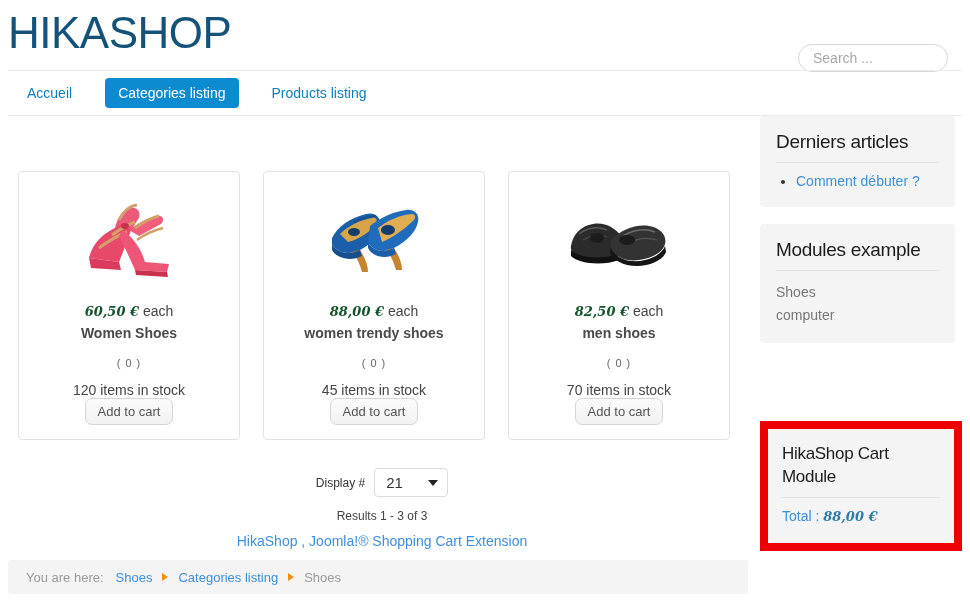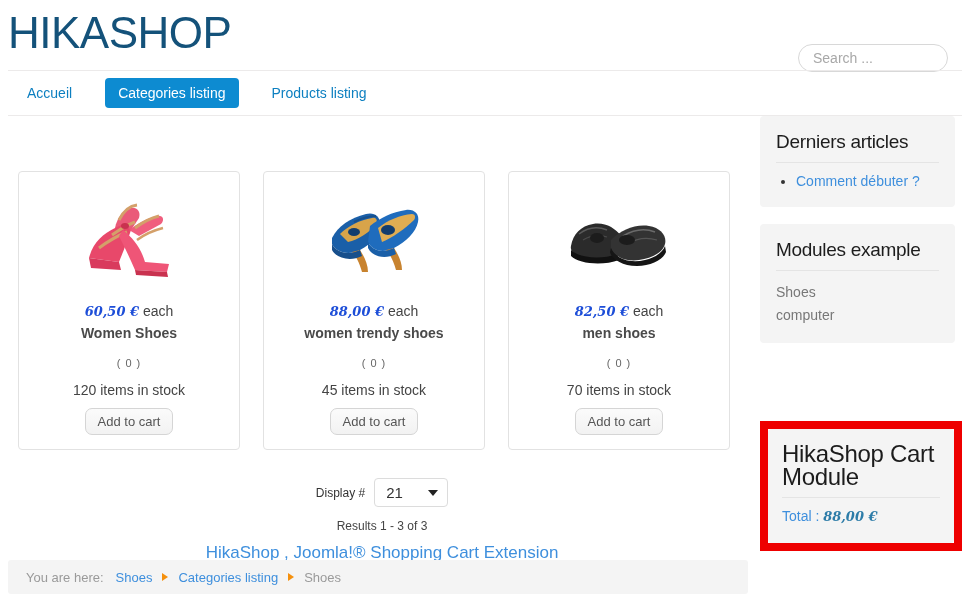--- a/index.html
+++ b/index.html
@@ -127,41 +127,40 @@
   .product-price {
     font-size: 14px;
     color: #444;
     margin-bottom: 3px;
     line-height: 19px;
   }
   .product-price .amount {
     font-family: "DejaVu Serif", serif;
     font-style: italic;
     font-weight: bold;
-    color: #1d4ed8;
+    color: #14532d;
     font-size: 13px;
   }
   .product-name {
     font-size: 14px;
     font-weight: bold;
     color: #4a4a4a;
     margin-bottom: 14px;
     line-height: 19px;
     text-align: center;
   }
   .product-rating {
     font-size: 11px;
     color: #666;
     letter-spacing: 1px;
     margin-bottom: 13px;
   }
   .product-stock {
     font-size: 14px;
     color: #444;
-    margin-bottom: 10px;
   }
   .add-to-cart {
     display: inline-block;
     font-size: 13px;
     color: #555;
     background: linear-gradient(#fbfbfb, #f2f2f2);
     border: 1px solid #d5d5d5;
     border-radius: 7px;
     padding: 5px 12px;
     cursor: pointer;
@@ -209,21 +208,21 @@
   }
   .results-line {
     text-align: center;
     font-size: 12px;
     color: #444;
     margin-top: 12px;
     padding-left: 10px;
   }
   .footer-link {
     text-align: center;
-    font-size: 17px;
+    font-size: 14px;
     margin-top: 10px;
     padding-left: 10px;
     color: #3e8fdd;
   }
   .footer-link a {
     color: #3e8fdd;
     text-decoration: none;
     cursor: pointer;
   }
 
@@ -284,21 +283,21 @@
     border: 8px solid #ee0000;
     box-sizing: border-box;
     padding: 0;
   }
   .highlight-box .module {
     margin-bottom: 0;
     width: 186px;
     height: 114px;
     padding: 13px 14px;
   }
-  .highlight-box .module-title { font-size: 24px; }
+  .highlight-box .module-title { font-size: 17px; }
 
   
   .breadcrumb {
     position: absolute;
     left: 8px;
     top: 560px;
     width: 740px;
     height: 34px;
     background: #f4f4f4;
     border-radius: 3px;

